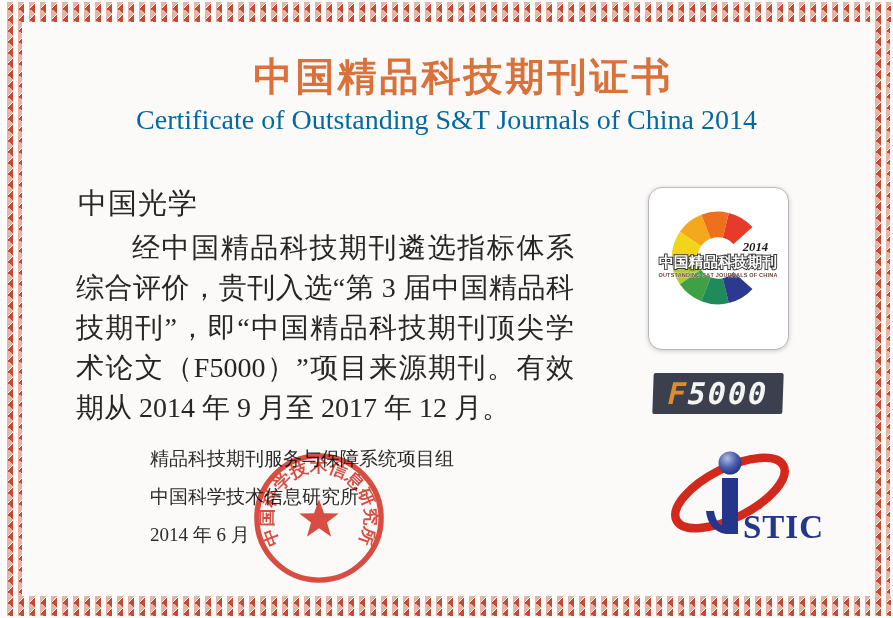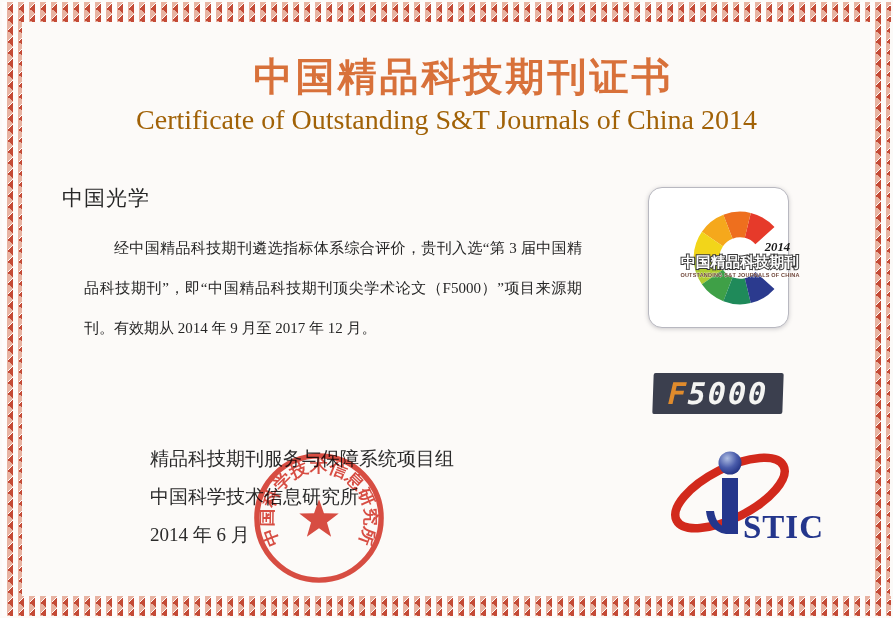--- a/index.html
+++ b/index.html
@@ -34,60 +34,58 @@
     text-align:center;
     font-size:39px; font-weight:700;
     letter-spacing:3px;
     color:#d8713a;
     padding-left:34px;
   }
   .subtitle {
     position:absolute; top:104px; left:0; right:0;
     text-align:center;
     font-size:28px; font-weight:400;
-    color:#a16207;
+    color:#0369a1;
   }
   .journal-name {
-    position:absolute; top:184px; left:62px;
-    font-size:21px; color:#262626;
+    position:absolute; top:184px; left:78px;
+    font-size:29px; color:#262626;
     letter-spacing:1px;
     text-align:center;
   }
   .body-block {
     position:absolute; top:228px; left:76px; width:498px;
-    font-size:15px; line-height:40px;
+    font-size:28px; line-height:40px;
     color:#262626;
     text-align:justify;
-    margin-left:8px;
   }
   .body-block p { text-indent:2em; }
   .body-block .closing { margin-top:0; }
 
   .signature {
     position:absolute; top:440px; left:150px; width:360px;
     text-align:left;
     font-size:19px; color:#2b2b2b;
   }
   .signature div { line-height:38px; }
 
   .seal {
     position:absolute; top:449px; left:250px;
     width:138px; height:138px;
     opacity:0.88;
     mix-blend-mode:multiply;
   }
 
   .badge-card {
     position:absolute; top:187px; left:648px;
-    width:141px; height:141px;
+    width:141px; height:163px;
     background:#fff;
     border:1px solid #b8b8c0;
     border-radius:14px;
     box-shadow:0 1px 4px rgba(60,60,70,.25);
-    padding-left:22px;
   }
   .badge-card svg { display:block; width:139px; height:139px; }
 
   .f5000 {
     position:absolute; top:373px; left:653px;
     width:130px; height:41px;
     background:#3b3f4e;
     border-radius:2px;
     display:flex; align-items:center; justify-content:center;
     font-family:"DejaVu Sans Mono", monospace;

